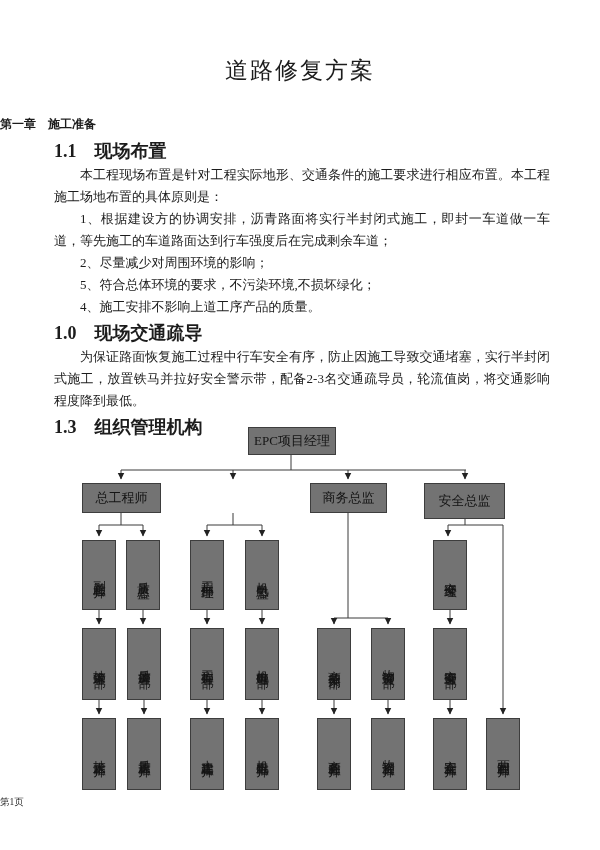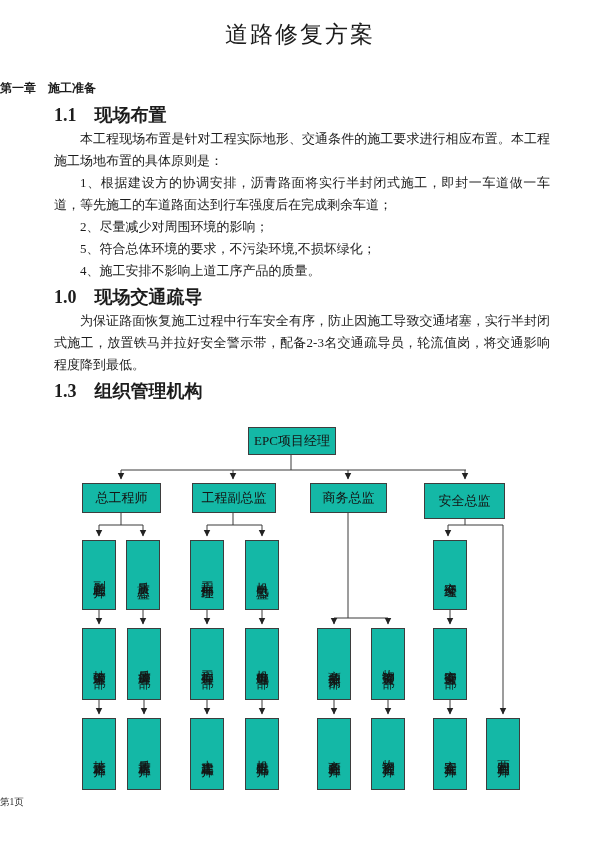--- a/index.html
+++ b/index.html
@@ -3,41 +3,41 @@
 <meta charset="utf-8">
 <style>
   html, body { margin:0; padding:0; background:#e8e8e8; }
   .page {
     position:relative; width:600px; height:850px; margin:0 auto;
     background:#ffffff; overflow:hidden;
     font-family:"Liberation Serif","DejaVu Serif",serif;
     color:#1c1c1c;
   }
   .doc-title {
-    padding-top:20px; text-align:center;
+    padding-top:56px; text-align:center;
     font-size:23px; letter-spacing:2px; line-height:30px; font-weight:400;
   }
   .chapter-heading {
     margin-top:26px; text-align:left;
     font-size:12px; font-weight:bold; line-height:24px;
   }
   .content { padding:0 50px 0 54px; }
   .section-heading {
     margin:4px 0 2px 0; font-size:18px; font-weight:bold; line-height:22px;
   }
   .body-para {
     margin:0; font-size:13px; line-height:22px;
     text-align:justify; text-indent:2em;
   }
   
   .org-chart { position:absolute; top:415px; left:0; width:600px; height:385px; }
   .org-svg { position:absolute; top:0; left:0; }
   .node {
     position:absolute; box-sizing:border-box;
-    border:1px solid #3d3d3d; background:#14b8a6;
+    border:1px solid #3d3d3d; background:#737373;
     display:flex; align-items:center; justify-content:center;
     font-size:13px; color:#141414;
   }
   .node.v {
     writing-mode:vertical-rl; text-orientation:upright;
     letter-spacing:1.5px; font-size:12.5px;
   }
   .page-footer {
     position:absolute; top:796px; left:0; width:600px;
     font-size:9.5px; color:#2a2a2a;
@@ -112,21 +112,20 @@
       <line class="cline" x1="207" y1="285" x2="207" y2="299" marker-end="url(#arw)"></line>
       <line class="cline" x1="262" y1="285" x2="262" y2="299" marker-end="url(#arw)"></line>
       <line class="cline" x1="334" y1="285" x2="334" y2="299" marker-end="url(#arw)"></line>
       <line class="cline" x1="388" y1="285" x2="388" y2="299" marker-end="url(#arw)"></line>
       <line class="cline" x1="450" y1="285" x2="450" y2="299" marker-end="url(#arw)"></line>
     </svg>
 
     <div class="node" style="left:248px;top:12px;width:88px;height:28px;">EPC项目经理</div>
 
     <div class="node" style="left:82px;top:68px;width:79px;height:30px;">总工程师</div>
-    <div class="node" style="left:192px;top:68px;width:84px;height:30px;">工程副总监</div>
     <div class="node" style="left:310px;top:68px;width:77px;height:30px;">商务总监</div>
     <div class="node" style="left:424px;top:68px;width:81px;height:36px;">安全总监</div>
 
     <div class="node v" style="left:82px;top:125px;width:34px;height:70px;">副总工程师</div>
     <div class="node v" style="left:126px;top:125px;width:34px;height:70px;">质量总监</div>
     <div class="node v" style="left:190px;top:125px;width:34px;height:70px;">工程部经理</div>
     <div class="node v" style="left:245px;top:125px;width:34px;height:70px;">机电总监</div>
     <div class="node v" style="left:433px;top:125px;width:34px;height:70px;">安全经理</div>
 
     <div class="node v" style="left:82px;top:213px;width:34px;height:72px;">技术管理部</div>

